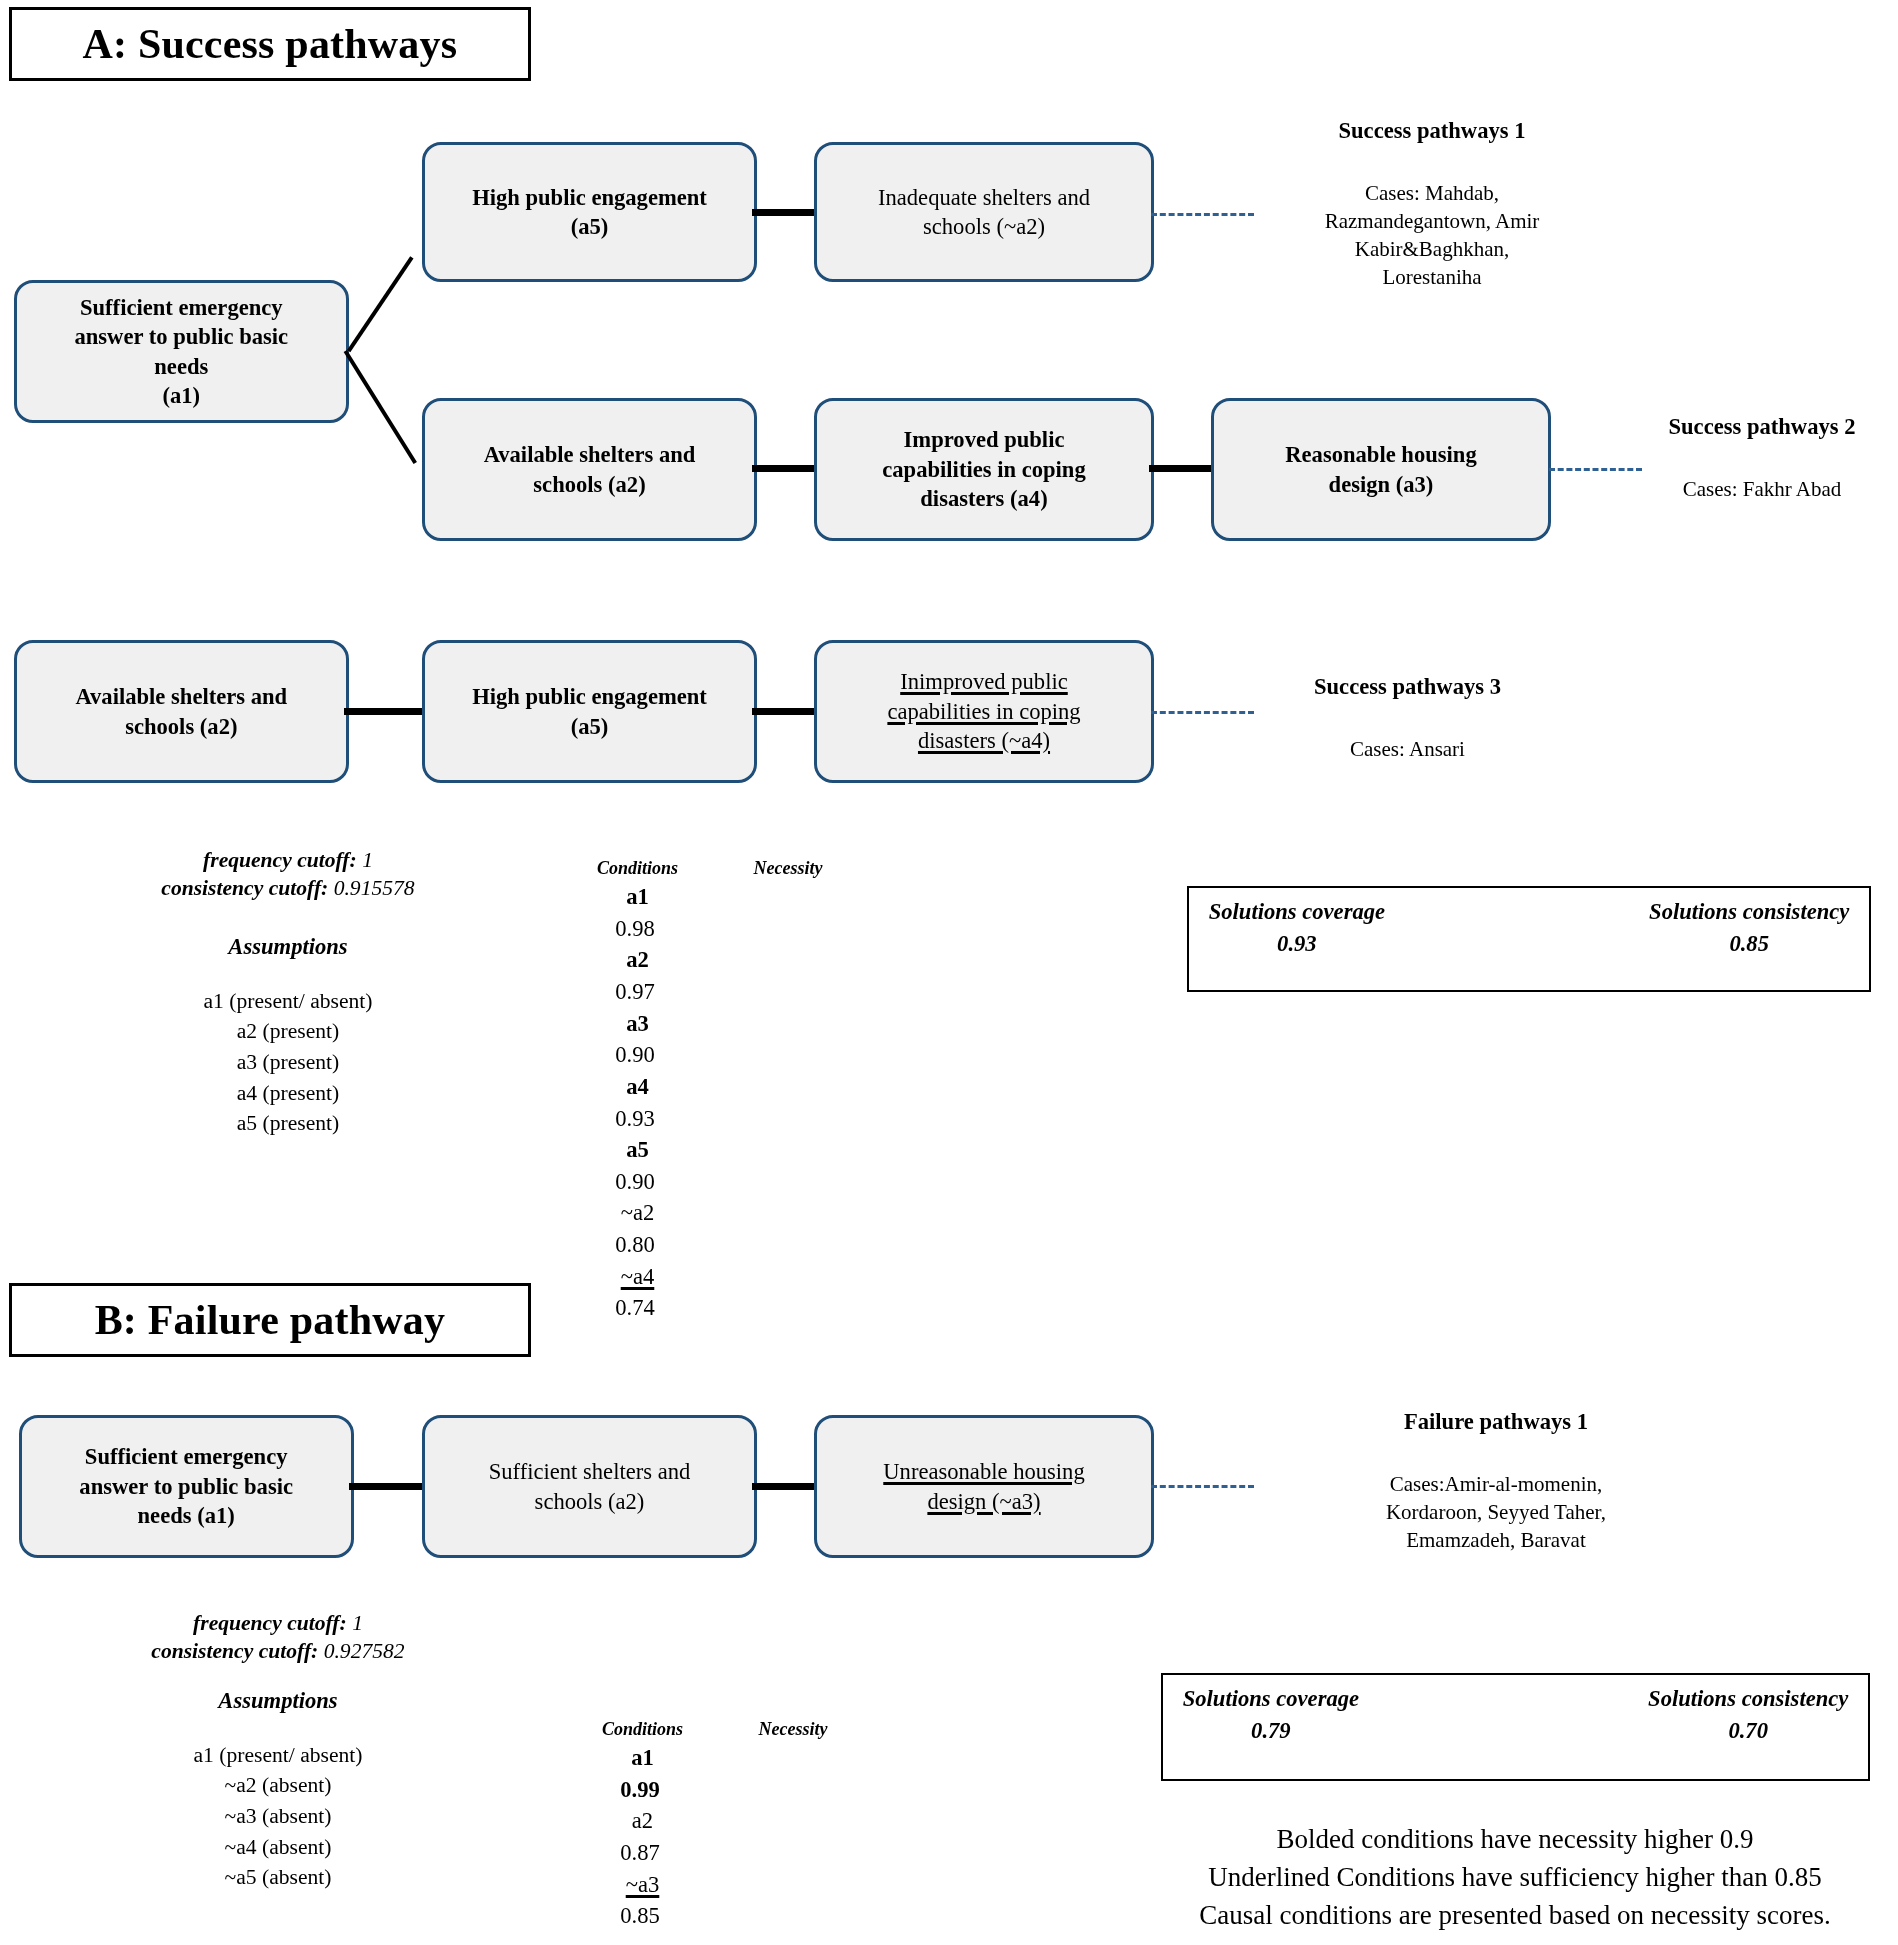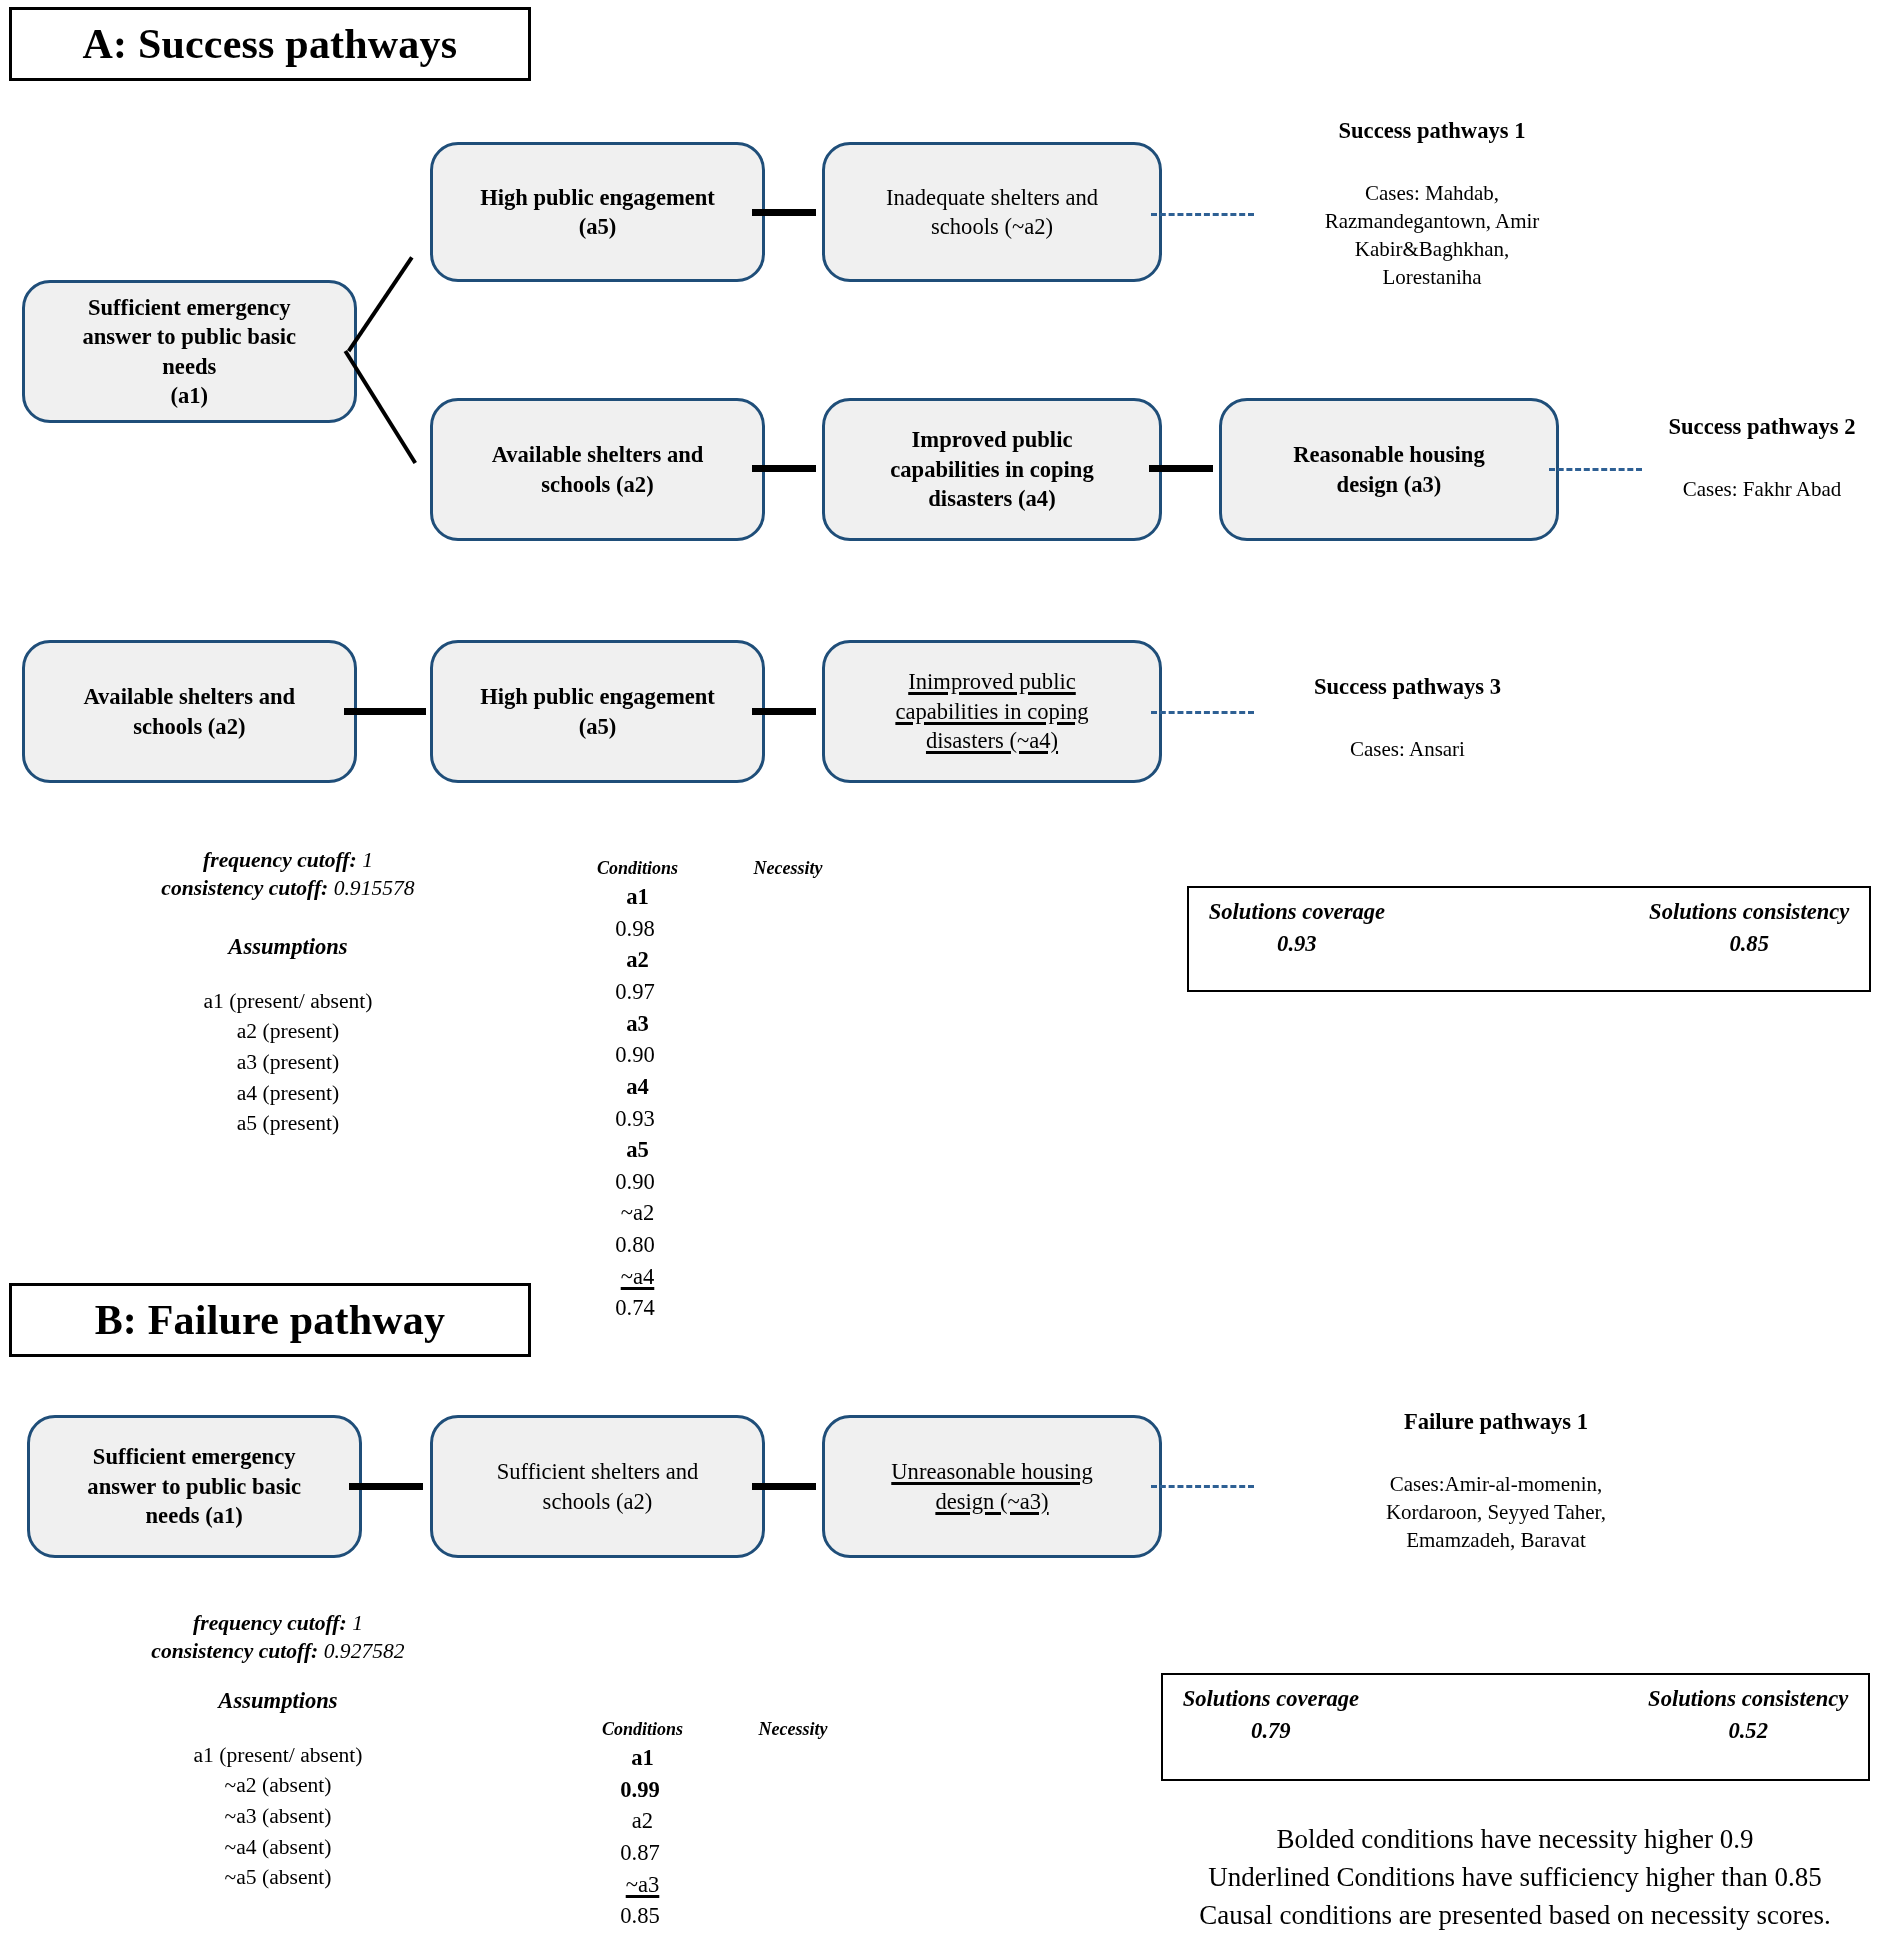--- a/index.html
+++ b/index.html
@@ -24,25 +24,24 @@
   .section-frame .title {
     font-size: 42px; font-weight: bold; letter-spacing: 0.2px;
     white-space: nowrap;
   }
 
   
   .node {
     position: absolute;
     background: #F0F0F0;
     border: 3.4px solid #1F4E79;
-    border-radius: 28px;
+    border-radius: 19px;
     display: flex; align-items: center; justify-content: center;
     text-align: center;
     padding: 4.9px 8.9px;
-    margin-left: 8px;
   }
   .node .lbl {
     font-size: 22.6px; line-height: 1.30;
     display: block; width: 100%;
   }
   .node.bold .lbl { font-weight: bold; }
   .node.underline .lbl { text-decoration: underline; text-underline-offset: 3px; text-decoration-thickness: 2.5px; }
 
   
   .connector-solid {
@@ -363,21 +362,21 @@
     </div>
   </div>
 
   <div class="solutions-box" style="left:1161px; top:1673px; width:709px; height:108px;">
     <div class="sol-col">
       <div class="sol-title">Solutions coverage</div>
       <div class="sol-val">0.79</div>
     </div>
     <div class="sol-col">
       <div class="sol-title">Solutions consistency</div>
-      <div class="sol-val">0.52</div>
+      <div class="sol-val">0.70</div>
     </div>
   </div>
 
   <div class="footnotes" style="left:1146px; top:1821px; width:738px;">
     <div>Bolded conditions have necessity higher 0.9</div>
     <div>Underlined Conditions have sufficiency higher than 0.85</div>
     <div>Causal conditions are presented based on necessity scores.</div>
   </div>
 
 </div>

